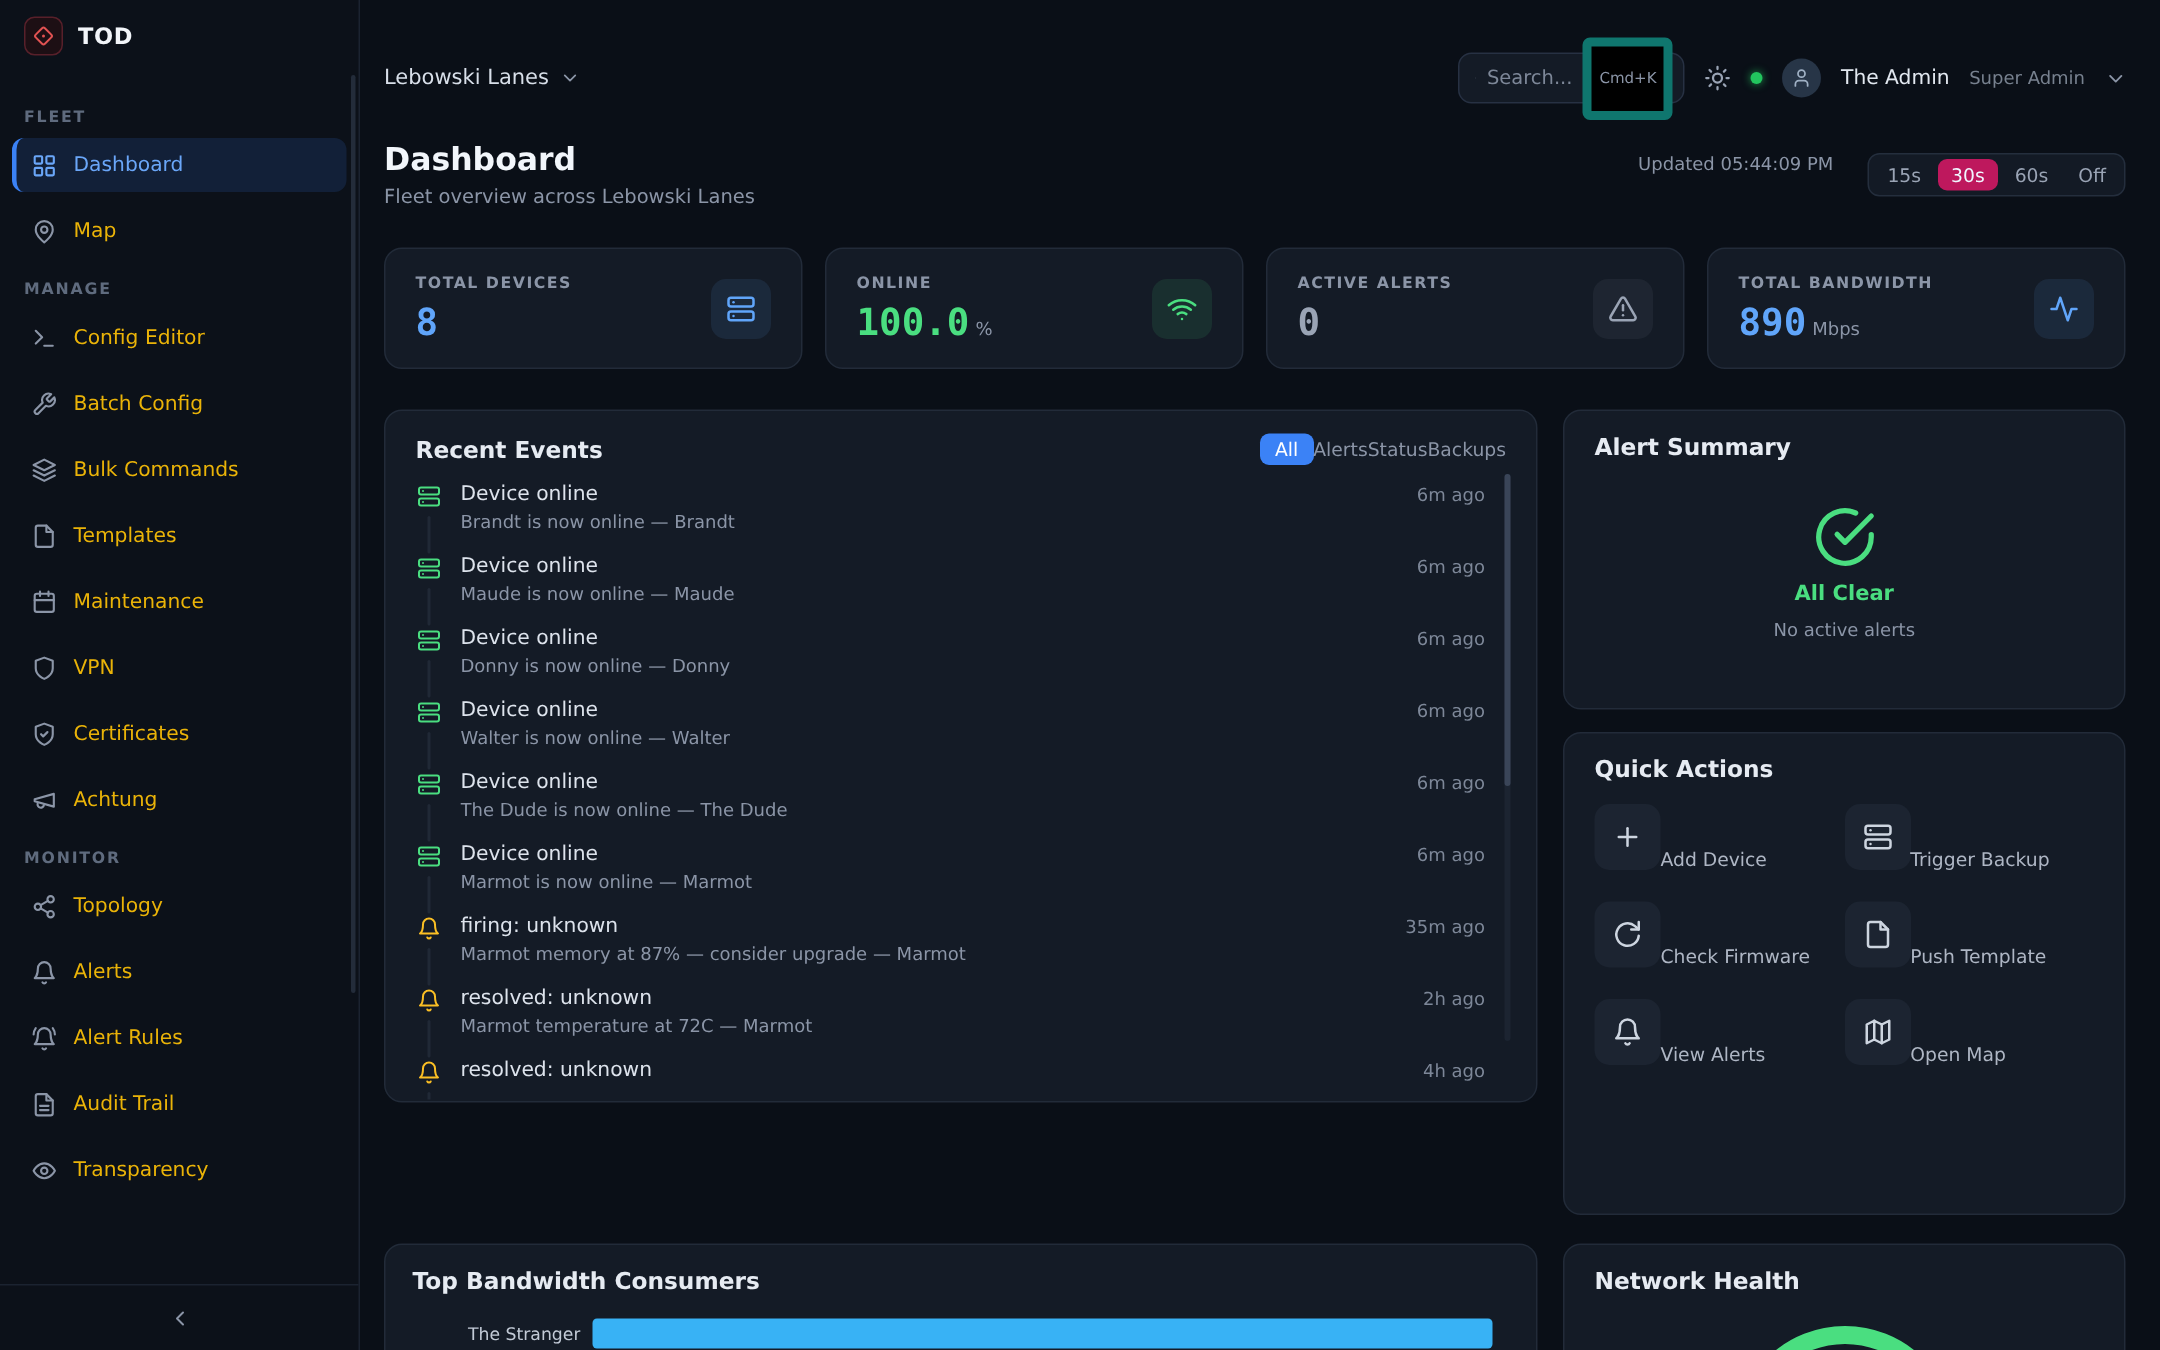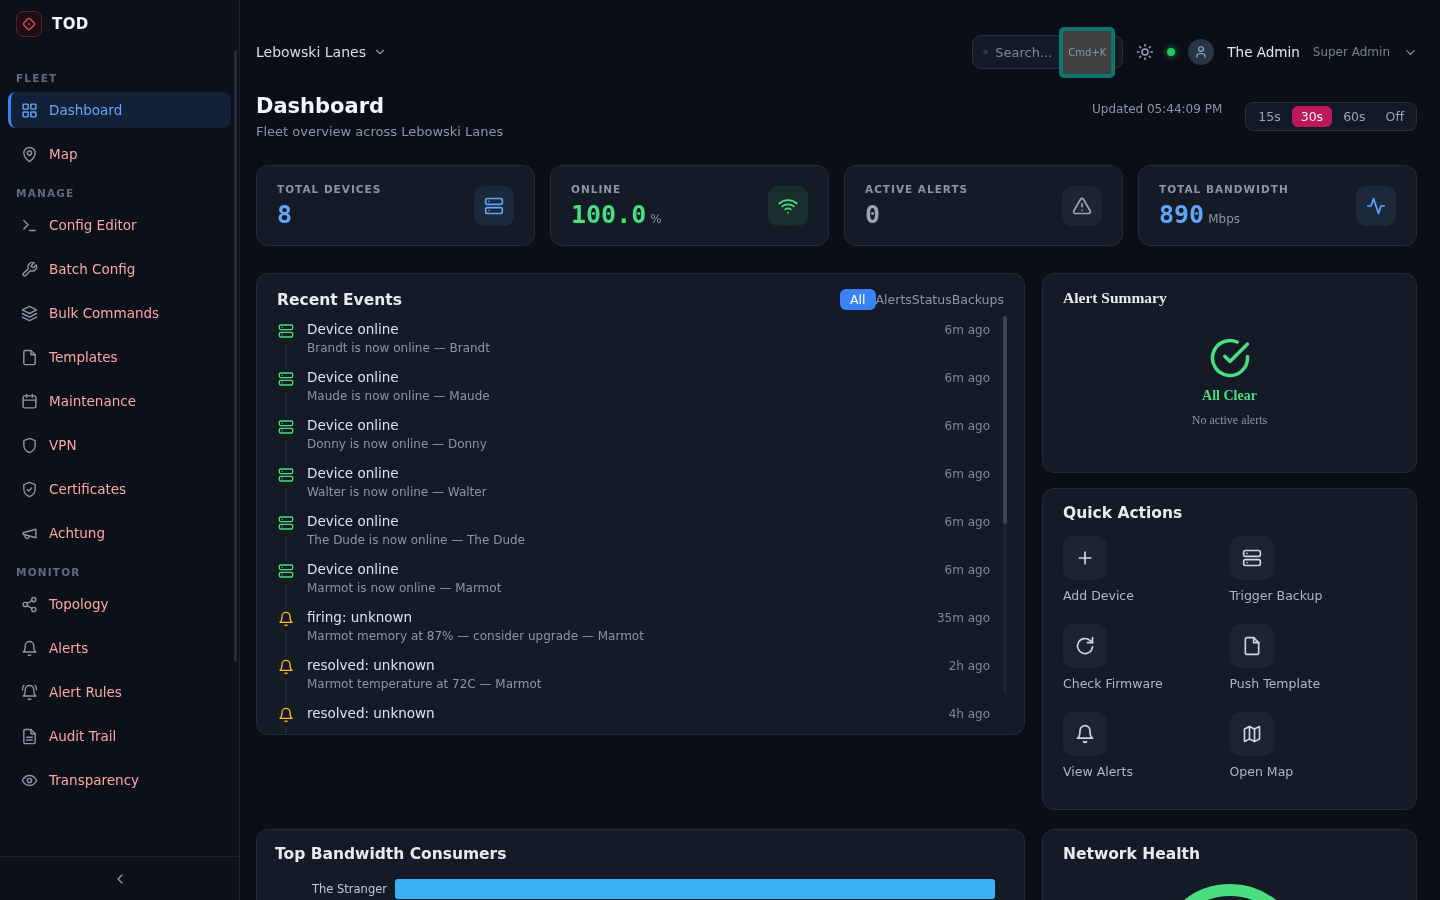--- a/index.html
+++ b/index.html
@@ -10,39 +10,39 @@
 
   
   .sidebar { width:240px; min-width:240px; height:100%; background:#0c1119; border-right:1px solid #1b2330; display:flex; flex-direction:column; position:relative; }
   .logo-row { height:48px; min-height:48px; display:flex; align-items:center; gap:10px; padding:0 16px; }
   .logo-box { width:26px; height:26px; border-radius:7px; background:#1d0f14; border:1px solid #58202a; color:#e05252; display:flex; align-items:center; justify-content:center; }
   .logo-box .icon { width:16px; height:16px; }
   .logo-text { font-size:15px; font-weight:700; letter-spacing:.4px; color:#f2f5f9; }
   .sidebar-nav { flex:1; overflow:hidden; padding-top:24px; }
   .nav-section { margin-bottom:15px; }
   .section-label { font-size:10.5px; font-weight:700; letter-spacing:1.2px; color:#5f6b7e; padding:0 16px; margin-bottom:8px; }
-  .nav-item { height:36px; margin:0 8px 8px; padding:0 8px 0 13px; border-radius:8px; display:flex; align-items:center; gap:11px; color:#fca5a5; cursor:pointer; font-size:13.5px; }
+  .nav-item { height:36px; margin:0 8px 8px; padding:0 8px 0 13px; border-radius:8px; display:flex; align-items:center; gap:11px; color:#eab308; cursor:pointer; font-size:13.5px; }
   .nav-item .icon { width:17px; height:17px; color:#8b95a7; }
   .nav-item.active { background:rgba(59,130,246,.14); color:#6aa6f8; border-left:3px solid #3b82f6; padding-left:10px; }
   .nav-item.active .icon { color:#6aa6f8; }
   .sidebar-footer { height:44px; min-height:44px; border-top:1px solid #1b2330; display:flex; align-items:center; justify-content:center; }
   .collapse-btn { width:28px; height:28px; color:#8b95a7; display:flex; align-items:center; justify-content:center; cursor:pointer; }
   .collapse-btn .icon { width:16px; height:16px; }
   .sidebar-scroll { position:absolute; right:2px; top:50px; width:3px; height:612px; border-radius:2px; background:#232c3a; }
 
   
   .main { flex:1; display:flex; flex-direction:column; height:100%; overflow:hidden; }
   .topbar { height:48px; min-height:48px; display:flex; padding:0 22px 0 16px;margin-top:28px; }
   .org-switcher { display:flex; align-items:center; gap:7px; color:#d8dfe9; font-size:14px; font-weight:500; cursor:pointer; }
   .org-switcher .icon { width:14px; height:14px; color:#8b95a7; }
   .topbar-right { margin-left:auto; display:flex; align-items:center; gap:13px; }
   .search-box { width:151px; height:34px; background:#141b26; border:1px solid #273143; border-radius:9px; display:flex; align-items:center; gap:7px; padding:0 7px 0 10px; cursor:pointer; }
   .search-box .icon { width:14px; height:14px; color:#7d8798; }
   .search-text { flex:1; font-size:13px; color:#7d8798; }
-  .kbd { font-size:10px; color:#8b95a7; background:#404040; border:4px solid #0f766e; padding:16px 5px; border-radius:5px; white-space:nowrap; }
+  .kbd { font-size:10px; color:#8b95a7; background:#000000; border:6px solid #0f766e; padding:16px 5px; border-radius:5px; white-space:nowrap; }
   .theme-btn { width:18px; height:18px; color:#9aa4b5; cursor:pointer; }
   .status-dot { width:8px; height:8px; border-radius:50%; background:#22c55e; box-shadow:0 0 6px rgba(34,197,94,.8); }
   .avatar { width:26px; height:26px; border-radius:50%; background:#273547; display:flex; align-items:center; justify-content:center; color:#9fb0c4; cursor:pointer; }
   .avatar .icon { width:14px; height:14px; }
   .user-name { font-size:13.5px; color:#e2e8f0; font-weight:500; }
   .user-role { font-size:12px; color:#77818f; }
   .user-chevron { width:15px; height:15px; color:#8b95a7; cursor:pointer; }
 
   
   .content { flex:1; padding:18px 23px 0 16px; overflow:hidden; }
@@ -84,29 +84,29 @@
   .event-line { width:2px; flex:1; background:#202936; margin-top:5px; border-radius:1px; }
   .type-device .event-icon { color:#4ade80; }
   .type-alert .event-icon { color:#fbbf24; }
   .event-body { flex:1; min-width:0; }
   .event-title { font-size:13.5px; color:#dde3ec; font-weight:500; }
   .event-detail { font-size:12px; color:#8b95a7; margin-top:4px; white-space:nowrap; overflow:hidden; }
   .event-time { font-size:12px; color:#7d8798; padding-top:2px; white-space:nowrap; }
   .events-scrollbar { position:absolute; right:17px; top:42px; bottom:40px; width:4px; border-radius:2px; background:#1c2431; }
   .events-scrollbar .thumb { position:absolute; top:0; left:0; right:0; height:55%; border-radius:2px; background:#3a4558; }
 
-  .alert-card { height:200px; padding:15px 20px; display:flex; flex-direction:column;font-family:Liberation Serif, serif; }
+  .alert-card { height:200px; padding:15px 20px; display:flex; flex-direction:column; }
   .alert-center { flex:1; display:flex; flex-direction:column; align-items:center; justify-content:center; gap:9px; }
   .alert-check { width:42px; height:42px; color:#4ade80; }
   .alert-status { font-size:14px; font-weight:600; color:#4ade80; }
   .alert-sub { font-size:12px; color:#8b95a7; }
 
   .quick-card { height:322px; padding:15px 20px; margin-top:15px; }
   .actions-grid { display:grid; grid-template-columns:1fr 1fr; row-gap:21px; margin-top:14px; }
-  .action { display:flex; flex-direction:column; align-items:flex-start; cursor:pointer; }
+  .action { display:flex; flex-direction:row; align-items:flex-end; cursor:pointer; }
   .action-iconbox { width:44px; height:44px; border-radius:10px; background:#1c2431; display:flex; align-items:center; justify-content:center; color:#cdd5e0; }
   .action-iconbox .icon { width:20px; height:20px; }
   .action-label { margin-top:8px; font-size:12.5px; color:#aeb6c4; }
 
   .bw-card { height:240px; padding:15px 0 0; margin-top:94px; overflow:hidden; }
   .bw-title { padding:0 20px 0 18px; }
   .bw-rows { margin-top:16px; }
   .bw-row { display:flex; align-items:center; height:20px; margin-bottom:9px; padding:0 29px 0 18px; }
   .bw-label { flex:0 0 112px; text-align:right; margin-right:8px; font-size:11.5px; color:#c2cad6; white-space:nowrap; overflow:hidden; }
   .bw-track { flex:1; height:20px; }

